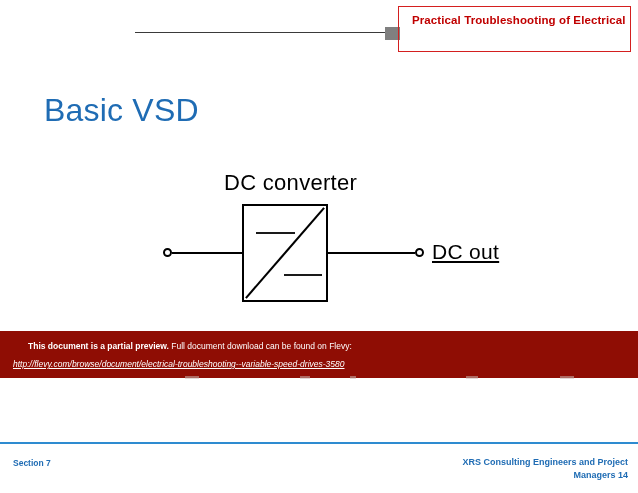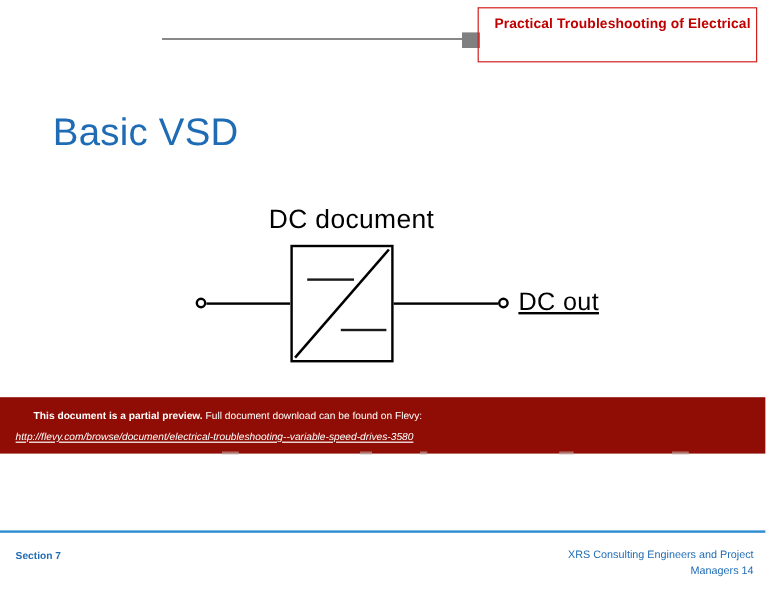--- a/index.html
+++ b/index.html
@@ -204,40 +204,40 @@
     color: #1f6cb4;
     text-align: right;
   }
   .footer-right {
     position: absolute;
     right: 10px;
     top: 456px;
     width: 250px;
     text-align: right;
     font-size: 9px;
-    font-weight: normal;
+    font-weight: bold;
     color: #1f6cb4;
     line-height: 13px;
   }
 </style>
 </head>
 <body>
 
 <div class="header-rule"></div>
 <div class="header-square"></div>
 <div class="header-box"></div>
 <div class="header-box-text">
   <div>Practical Troubleshooting of Electrical</div>
 </div>
 
 <div class="slide-title">Basic VSD</div>
 
 <div class="diagram">
 
-  <div class="diagram-label lbl-dc-converter">DC document</div>
+  <div class="diagram-label lbl-dc-converter">DC converter</div>
 
 
   <div class="diagram-label lbl-dc-out">DC out</div>
 
   <div class="terminal term-in"></div>
   <div class="wire wire-in"></div>
 
   <div class="conv-box">
     <svg class="conv-diagonal" viewBox="0 0 86 98" preserveAspectRatio="none">
       <line x1="2" y1="96" x2="84" y2="2" stroke="#000000" stroke-width="2.2"></line>

